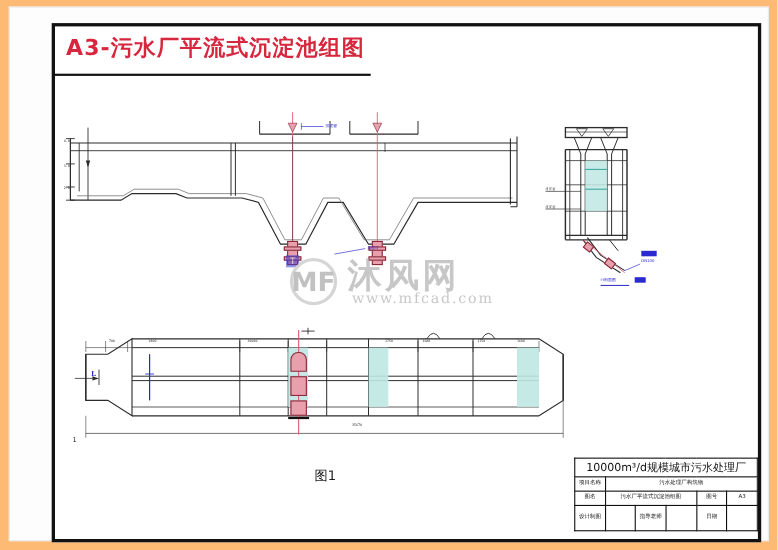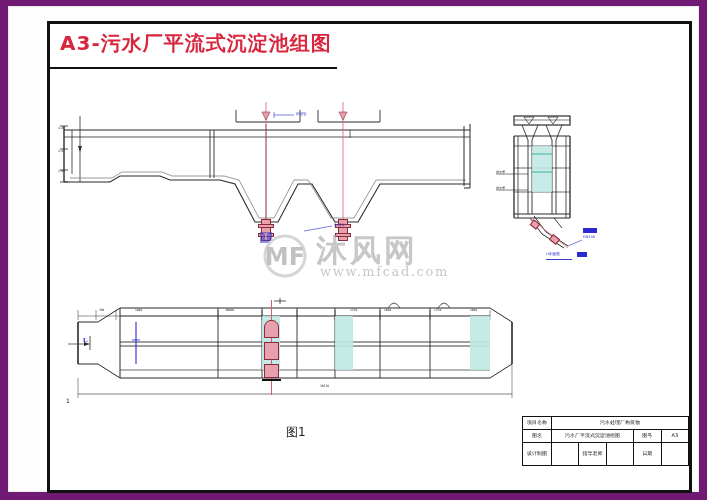--- a/index.html
+++ b/index.html
@@ -10,21 +10,21 @@
   body {
     width: 707px;
     height: 500px;
     overflow: hidden;
     font-family: "Liberation Sans", sans-serif;
   }
   #page {
     position: relative;
     width: 707px;
     height: 500px;
-    background: #701a75;
+    background: #fdba74;
   }
   
   #paper-outer {
     position: absolute;
     left: 8px;
     top: 6px;
     width: 691px;
     height: 486px;
     background: #fdfdfd;
     border: 1px solid #eaeaea;
@@ -422,20 +422,23 @@
         <svg id="wm-logo" viewBox="0 0 50 44">
           <circle cx="25" cy="22" r="20" fill="none" stroke="#b4b4b4" stroke-width="3"></circle>
           <text x="25" y="31" text-anchor="middle" font-family="DejaVu Sans, sans-serif" font-size="24" font-weight="bold" fill="#8f8f8f">MF</text>
         </svg>
         <div id="wm-url">www.mfcad.com</div>
         <div id="wm-cn">沐风网</div>
       </div>
 
       <table id="title-block">
         <tbody>
+            <tr>
+          <td class="head" colspan="6">10000m³/d规模城市污水处理厂</td>
+        </tr>
         <tr>
           <td style="width:28px;">项目名称</td>
           <td colspan="5">污水处理厂构筑物</td>
         </tr>
         <tr>
           <td style="width:28px;">图名</td>
           <td colspan="3">污水厂平流式沉淀池组图</td>
           <td style="width:18px;">图号</td>
           <td style="width:18px;">A3</td>
         </tr>

